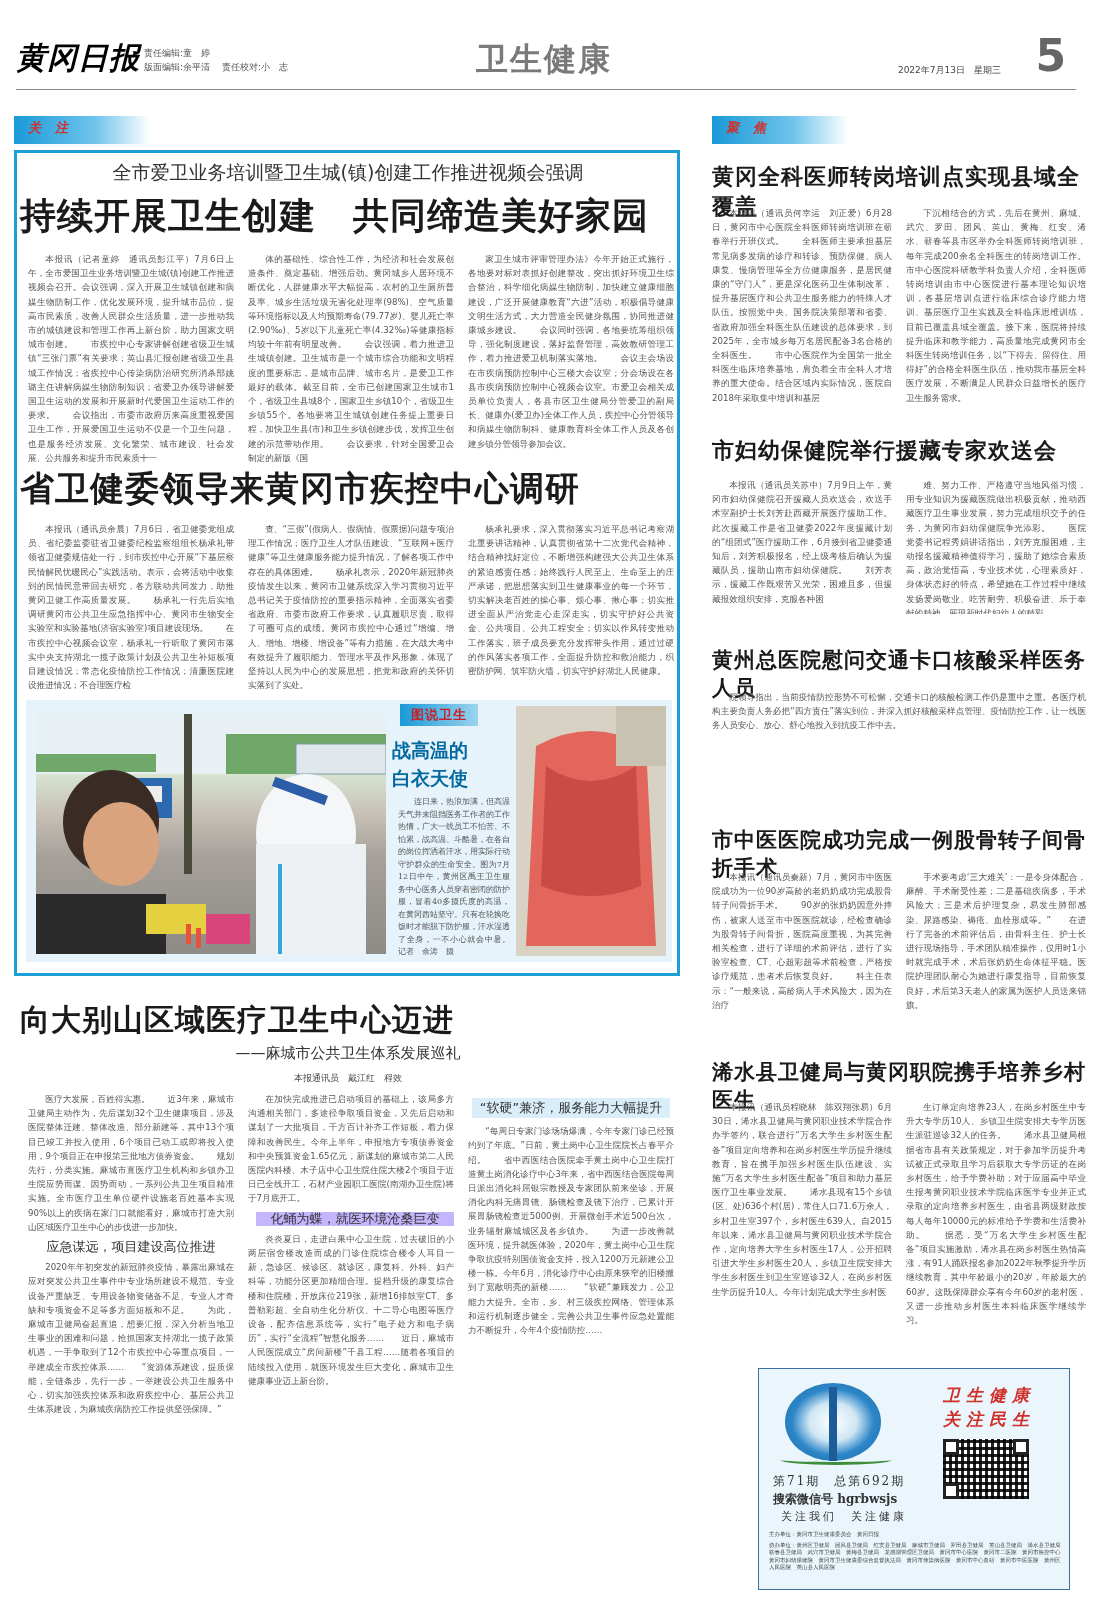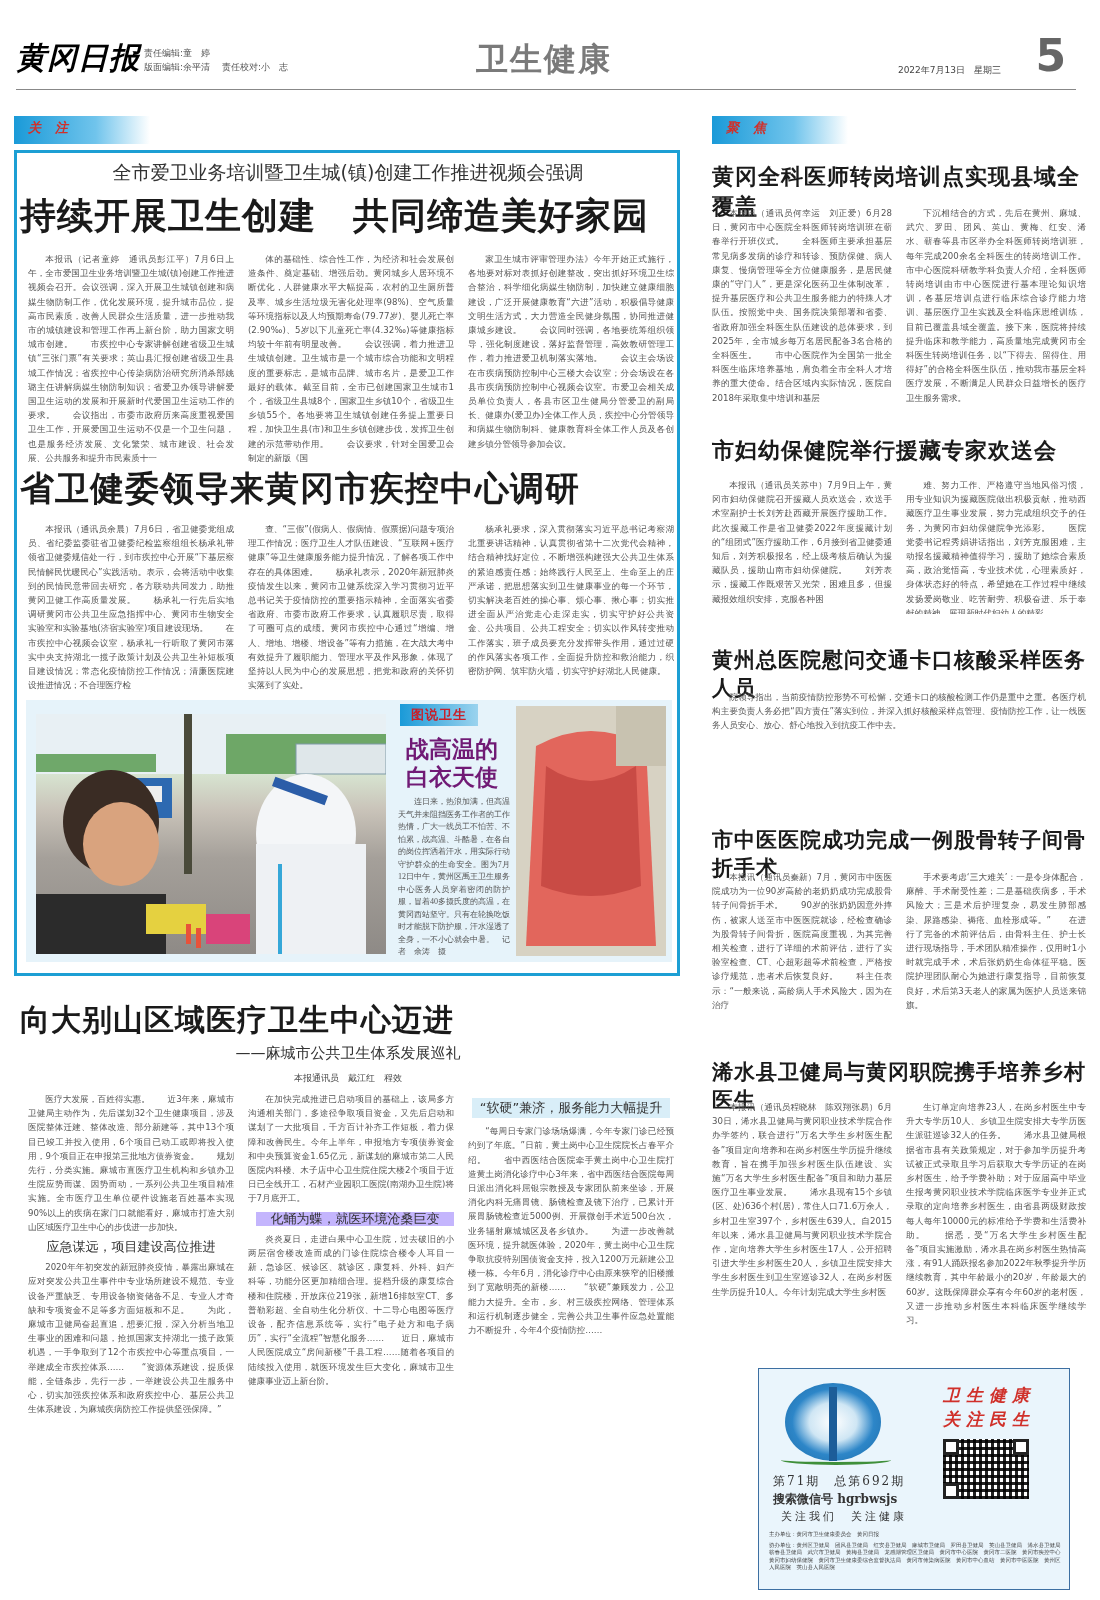--- a/index.html
+++ b/index.html
@@ -19,26 +19,26 @@
 
   .focus-box { position: absolute; left: 14px; top: 150px; width: 666px; height: 826px; border: 3px solid #1c9fd4; }
 
   .subhead { position: absolute; font-family: "DejaVu Sans", sans-serif; font-size: 19px; color: #333; text-align: center; }
   .headline { position: absolute; font-family: "DejaVu Serif", serif; font-weight: bold; color: #1a1a1a; text-align: left; letter-spacing: 1px; }
 
   .cols { position: absolute; display: flex; gap: 14px; }
   .col { flex: 1; font-family: "DejaVu Sans", sans-serif; font-size: 8.6px; line-height: 14.2px; color: #555; text-align: justify; overflow: hidden; }
   .col p { text-indent: 2em; }
 
-  .photo-panel { position: absolute; left: 26px; top: 700px; width: 646px; height: 262px; background: #e6f3fa; font-family: Liberation Serif, serif; }
+  .photo-panel { position: absolute; left: 26px; top: 700px; width: 646px; height: 262px; background: #e6f3fa; }
   .photo1 { position: absolute; left: 10px; top: 14px; width: 350px; height: 240px; overflow: hidden; background: linear-gradient(180deg, #dfe9f0 0%, #d8e6d2 24%, #c9c3b9 40%, #a5a09a 60%, #8e8a86 100%); }
   .photo2 { position: absolute; left: 490px; top: 6px; width: 150px; height: 250px; overflow: hidden; background: linear-gradient(160deg, #e6e2d8 0%, #c9c3b2 60%, #a8a391 100%); }
   .photo-caption-box { position: absolute; left: 366px; top: 0; width: 122px; height: 262px; }
   .tag { position: absolute; left: 8px; top: 4px; width: 78px; height: 22px; background: linear-gradient(90deg,#1a9ad8,#9bd3ee); color: #c8202a; font-size: 13px; font-weight: bold; text-align: center; line-height: 22px; letter-spacing: 1px; }
-  .caption-title { position: absolute; left: 0; top: 36px; width: 120px; text-align: center; font-size: 23px; font-weight: bold; color: #701a75; line-height: 28px; }
+  .caption-title { position: absolute; left: 0; top: 36px; width: 120px; text-align: left; font-size: 19px; font-weight: bold; color: #0369a1; line-height: 28px; }
   .caption-text { position: absolute; left: 6px; top: 96px; width: 112px; font-size: 8px; line-height: 12.5px; color: #555; text-indent: 2em; text-align: justify; }
 
   .byline { position: absolute; font-family: "DejaVu Sans", sans-serif; font-size: 9px; color: #444; text-align: center; }
   .inline-head { font-family: "DejaVu Sans", sans-serif; font-size: 13px; color: #333; text-align: center; margin: 6px 0 6px; text-indent: 0 !important; }
   .inline-head.hl { background: #d9eef8; display: inline-block; padding: 3px 8px; }
 
   .ad-box { position: absolute; left: 758px; top: 1368px; width: 312px; height: 222px; border: 1px solid #3d6fa2; background: #eaf5fc; }
   .ad-logo { position: absolute; left: 26px; top: 14px; width: 96px; height: 78px; border-radius: 50%; background: radial-gradient(ellipse at center, #ffffff 0%, #cfe6f4 35%, #2d86c8 60%, #1d6aa6 100%); }
   .ad-logo .stem { position: absolute; left: 44px; top: 4px; width: 8px; height: 74px; background: #1c5d99; }
   .ad-leaves { position: absolute; left: 22px; top: 86px; width: 110px; height: 10px; border-bottom: 3px solid #3f8f3a; border-radius: 0 0 50% 50%; }

